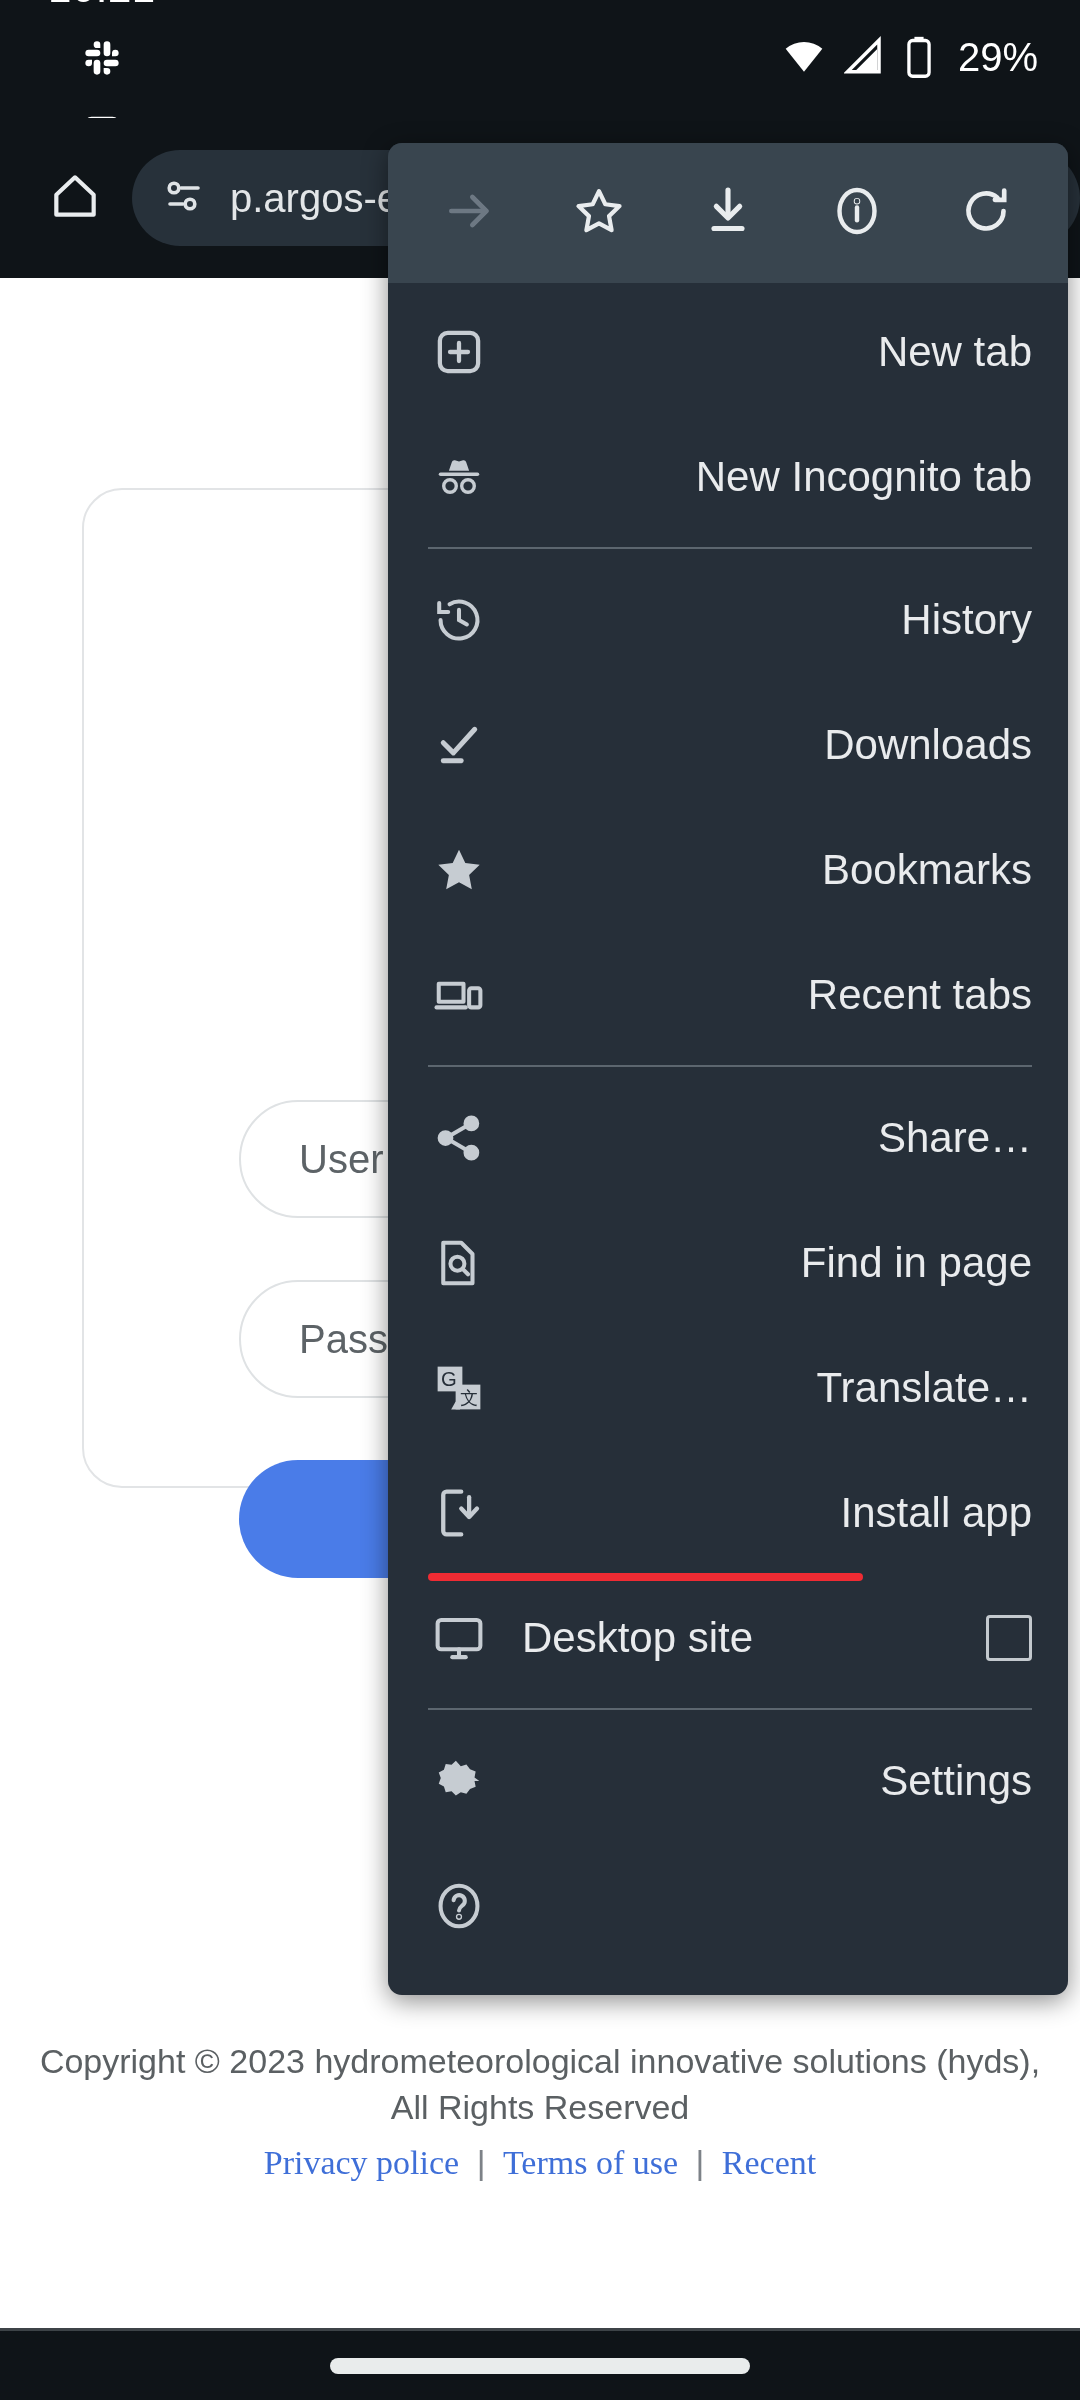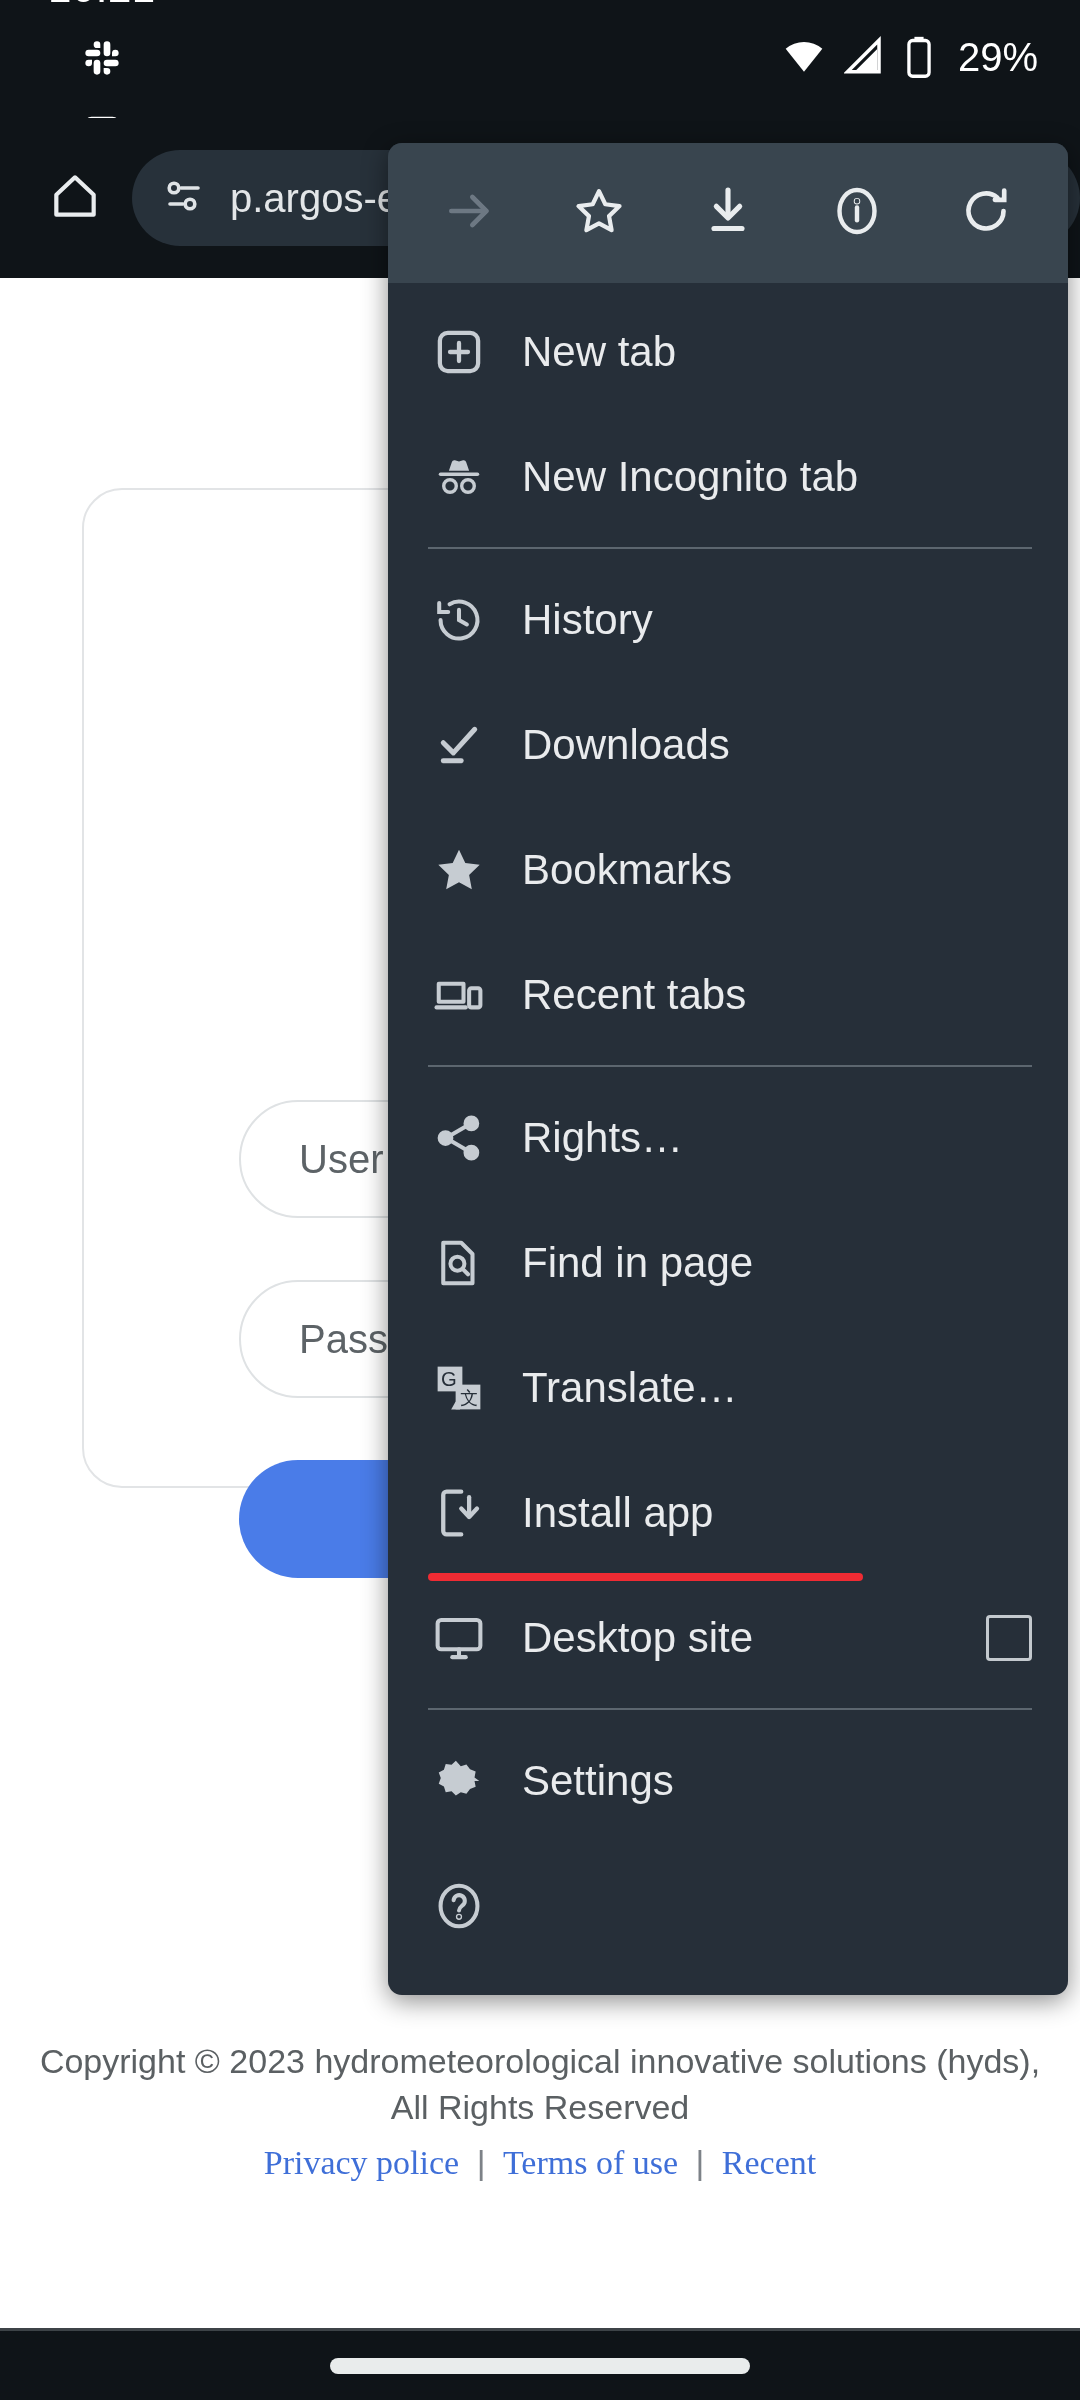--- a/index.html
+++ b/index.html
@@ -80,21 +80,21 @@
   }
   .menu-header {
     height: 140px; background: #39454f;
     display: flex; align-items: center; justify-content: space-around;
     padding: 0 18px;
   }
   .menu-header .hbtn { width: 92px; height: 92px; display: flex; align-items: center; justify-content: center; }
   .menu-list { padding-top: 6px; }
   .mi {
     height: 125px; display: flex; align-items: center;
-    padding: 0 36px 0 40px; position: relative;
+    padding: 0 36px 0 40px; position: relative; justify-content: space-between;
   }
   .mi .ico { width: 62px; min-width: 62px; display: flex; align-items: center; justify-content: center; }
   .mi .lbl { margin-left: 32px; color: #e9ebed; font-size: 42px; white-space: nowrap; }
   .mi .trail { margin-left: auto; display: flex; align-items: center; }
   .sep-line { height: 2px; background: #5c666f; margin: 8px 36px 8px 40px; }
   .checkbox { width: 46px; height: 46px; border: 3px solid #c3c9ce; border-radius: 4px; }
 
   
   .annot {
     position: absolute; left: 40px; width: 435px; height: 8px;
@@ -339,21 +339,21 @@
       <div class="mi">
         <span class="ico">
           <svg width="54" height="54" viewBox="0 0 24 24" fill="none" stroke="#c6ccd2" stroke-width="1.8">
             <circle cx="17.5" cy="5.5" r="2.6" fill="#c6ccd2"></circle>
             <circle cx="6" cy="12" r="2.6" fill="#c6ccd2"></circle>
             <circle cx="17.5" cy="18.5" r="2.6" fill="#c6ccd2"></circle>
             <line x1="8.3" y1="10.8" x2="15.2" y2="6.8"></line>
               <line x1="8.3" y1="13.2" x2="15.2" y2="17.2"></line>
           </svg>
         </span>
-        <span class="lbl">Rights…</span>
+        <span class="lbl">Share…</span>
       </div>
 
       <div class="mi">
         <span class="ico">
           <svg width="54" height="54" viewBox="0 0 24 24" fill="none" stroke="#c6ccd2" stroke-width="1.8" stroke-linejoin="round">
             <path d="M5 3h8l5 5v13H5z"></path>
             <circle cx="11.3" cy="12.3" r="3.1"></circle>
               <line x1="13.6" y1="14.6" x2="16" y2="17" stroke-linecap="round"></line>
           </svg>
         </span>

